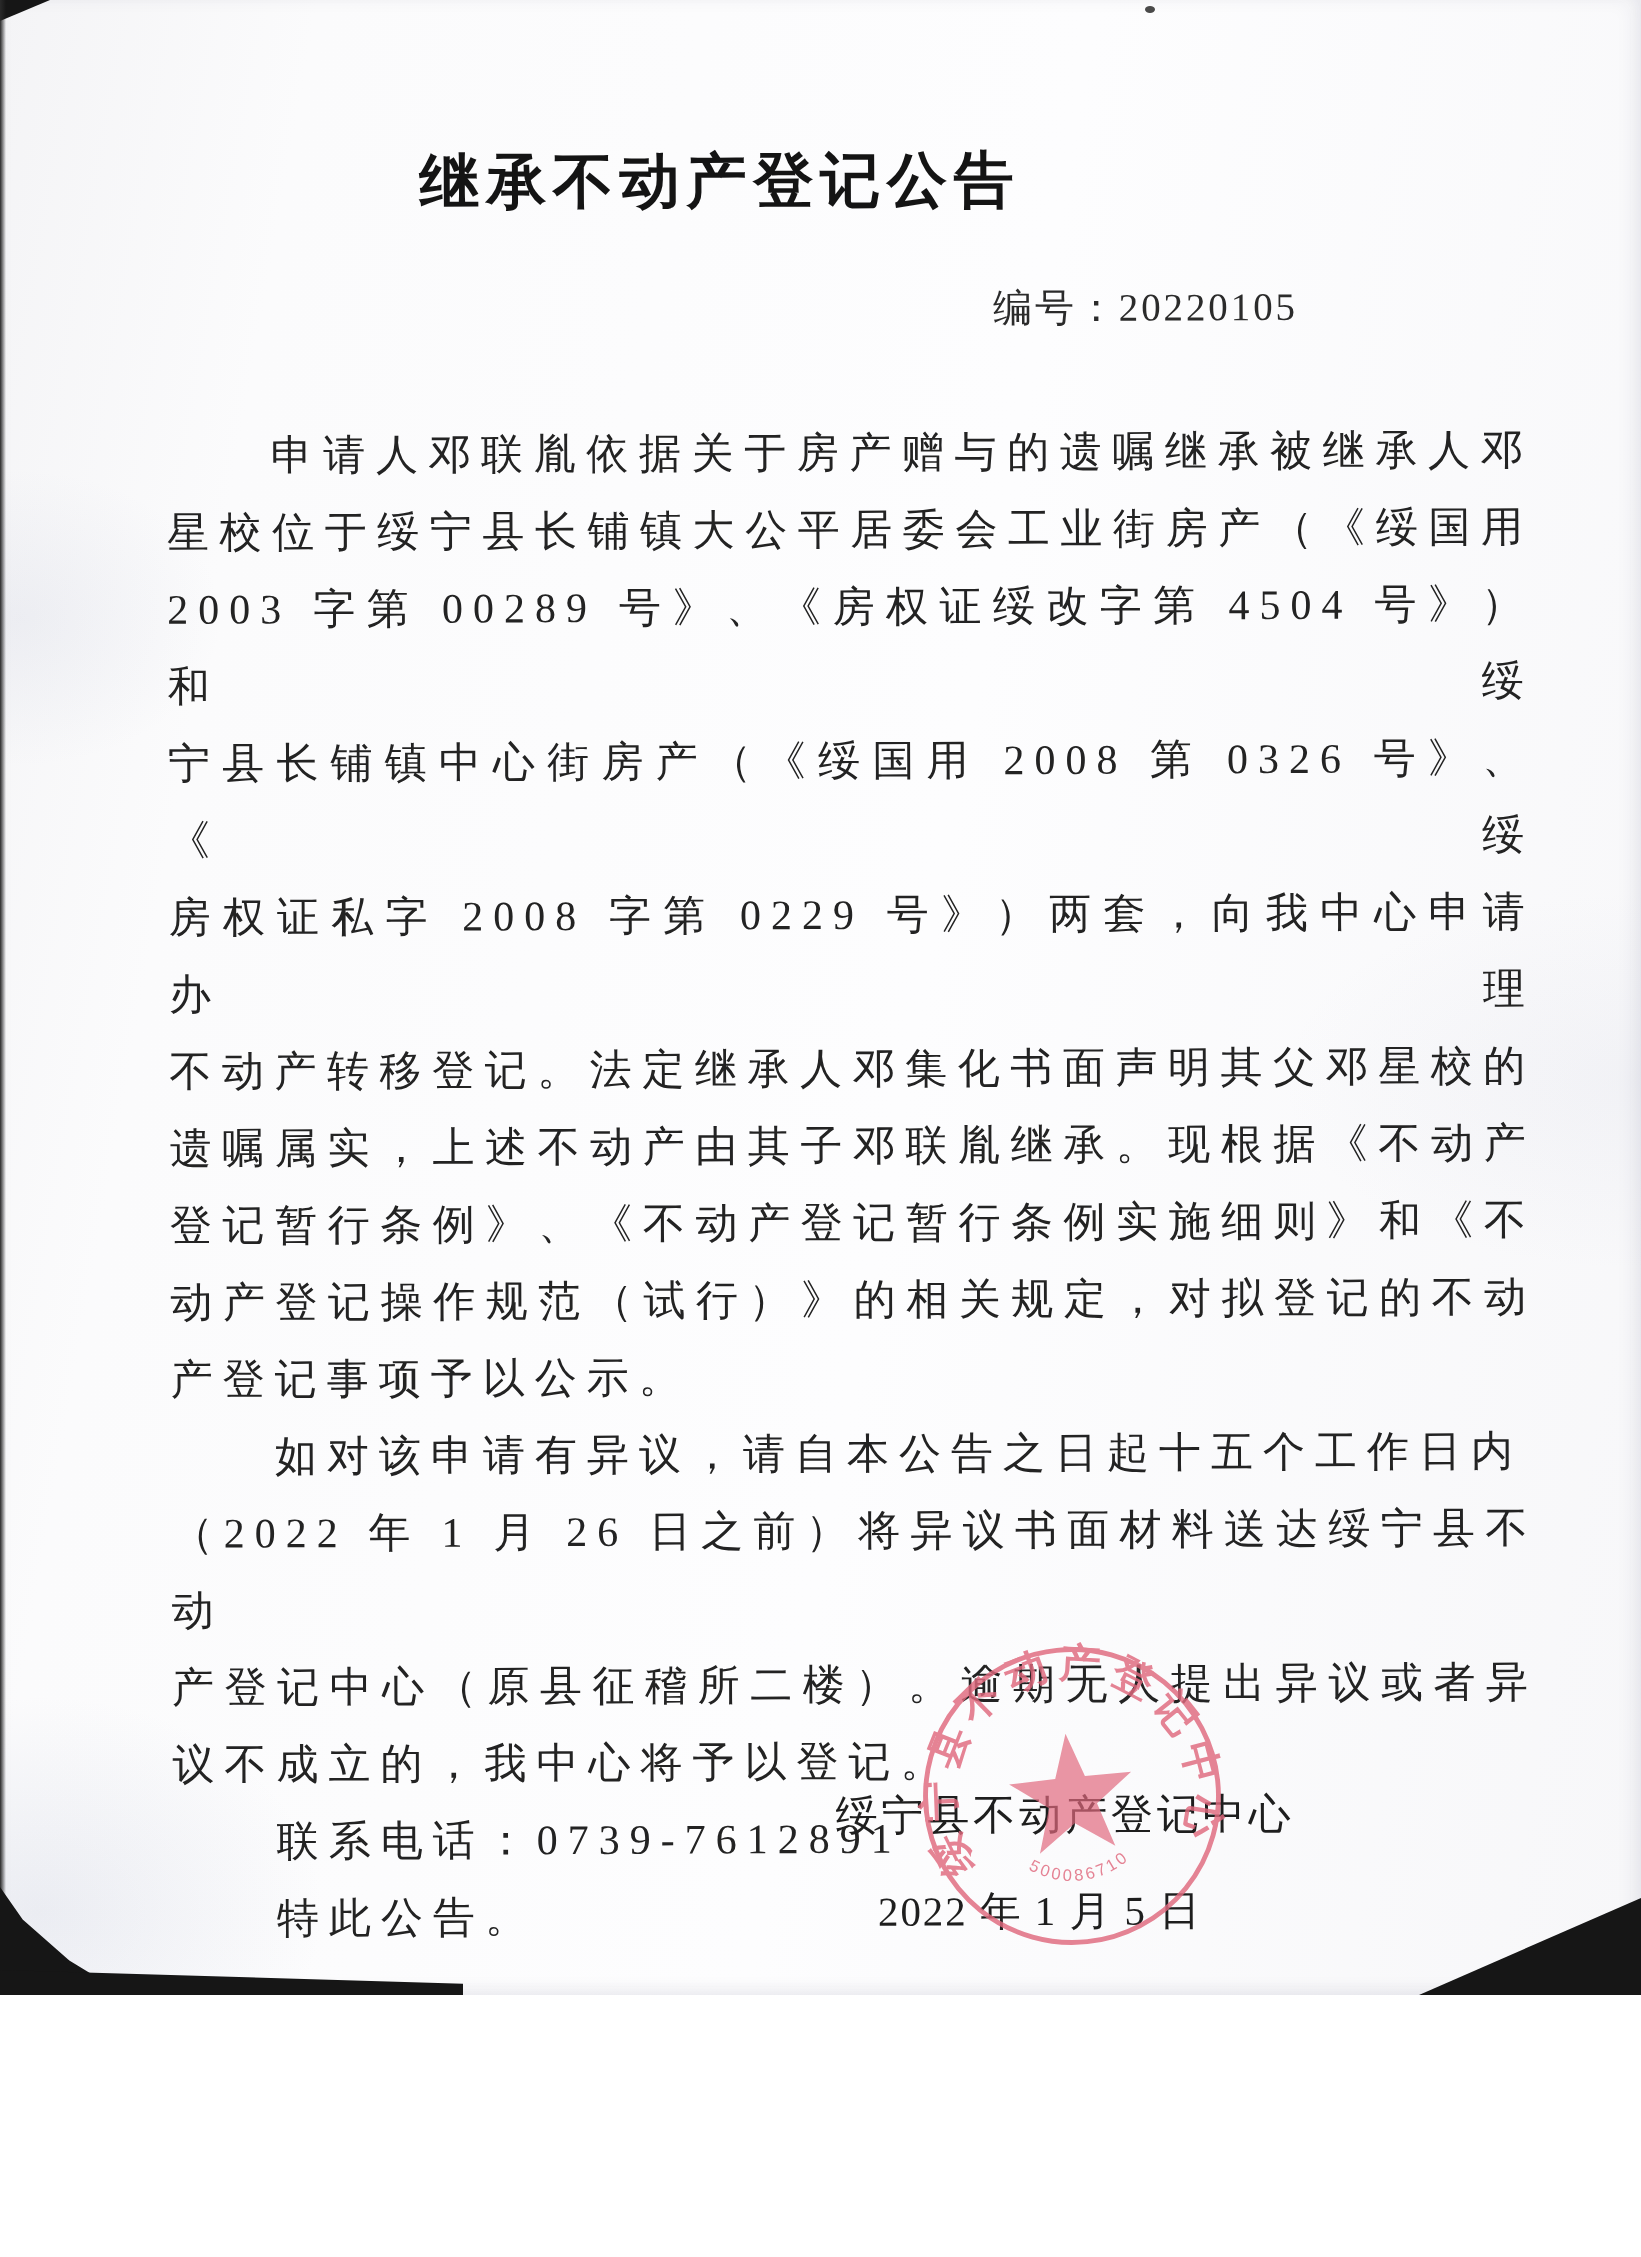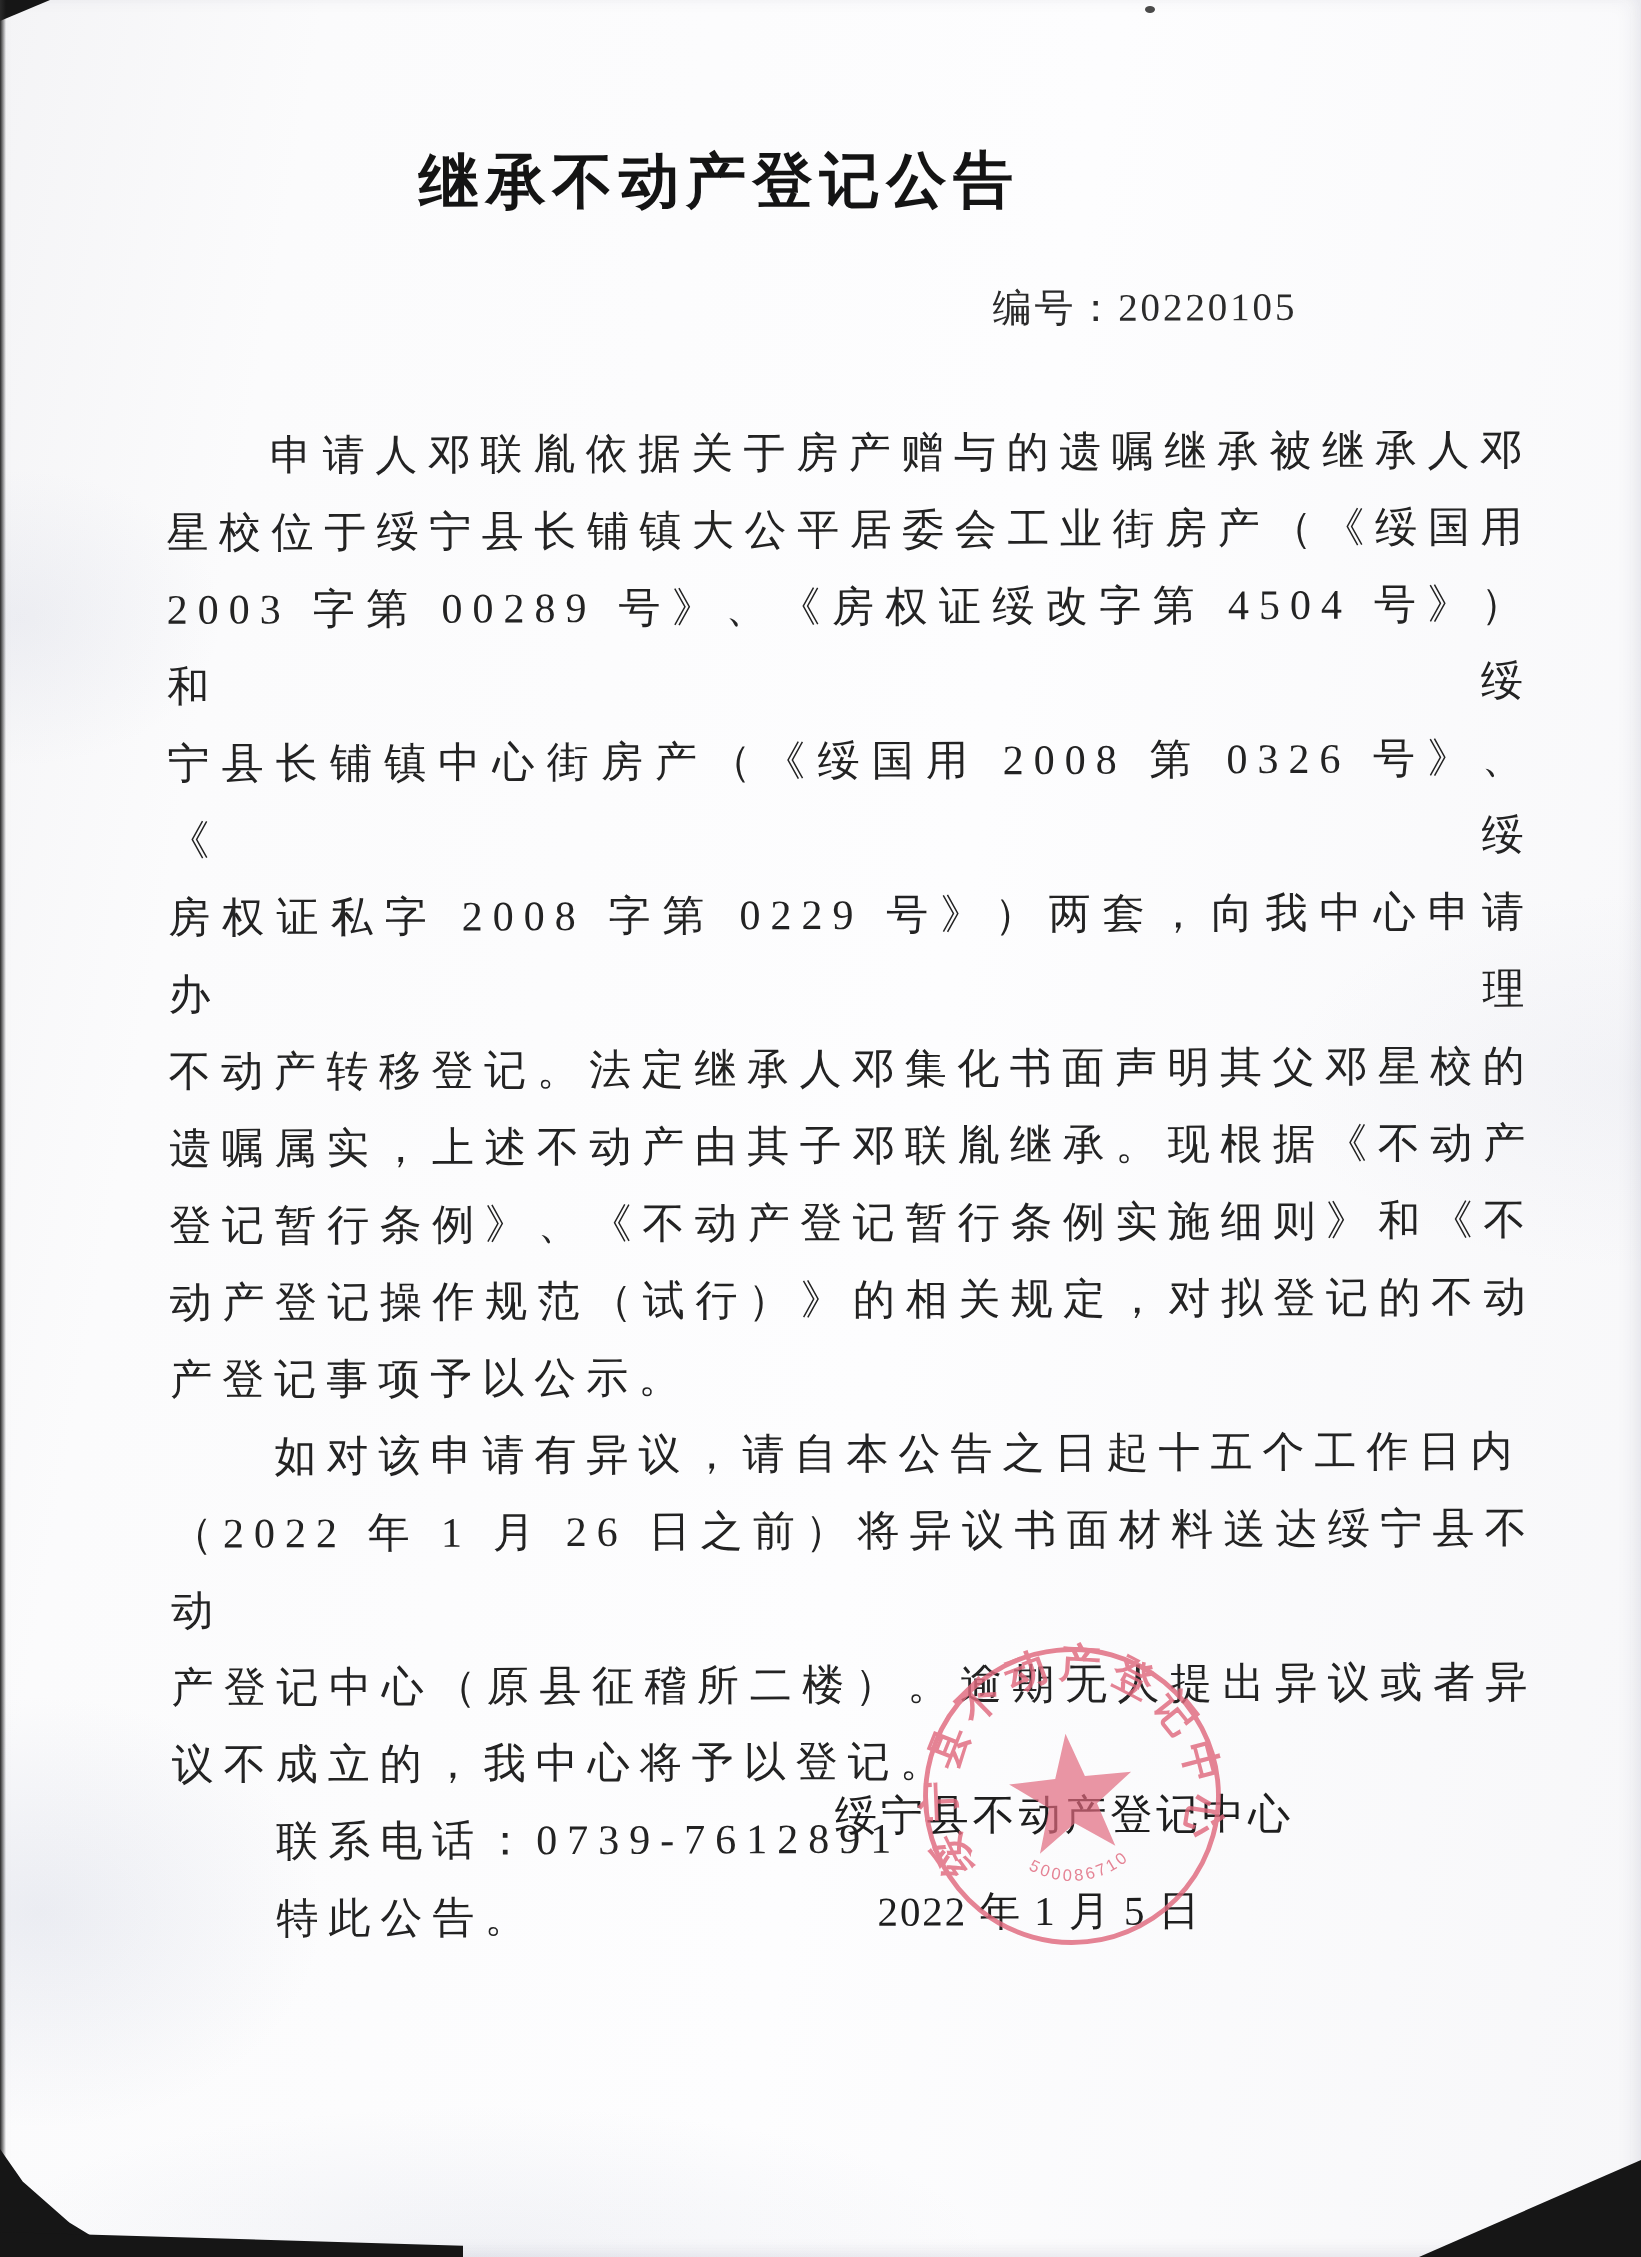--- a/index.html
+++ b/index.html
@@ -1,18 +1,18 @@
 <!DOCTYPE html>
 <html><head>
 <meta charset="utf-8">
 <style>
   html,body { margin:0; padding:0; background:#ffffff; }
   .page {
     position:relative;
-    width:1641px; height:2257px;
+    width:1641px; height:1995px;
     overflow:hidden;
     background:
       linear-gradient(100deg, #f4f4f6 0%, #fbfbfc 16%, #fdfdfe 55%, #f7f7f9 100%);
     box-shadow: inset -9.7px 0 17.4px rgba(40,45,70,0.05), inset 0 -7.7px 15.4px rgba(40,45,70,0.05);
     font-family:"Liberation Serif", serif;
     color:#262626;
   }
   .paper-shading {
     position:absolute; inset:0; pointer-events:none;
     background:

